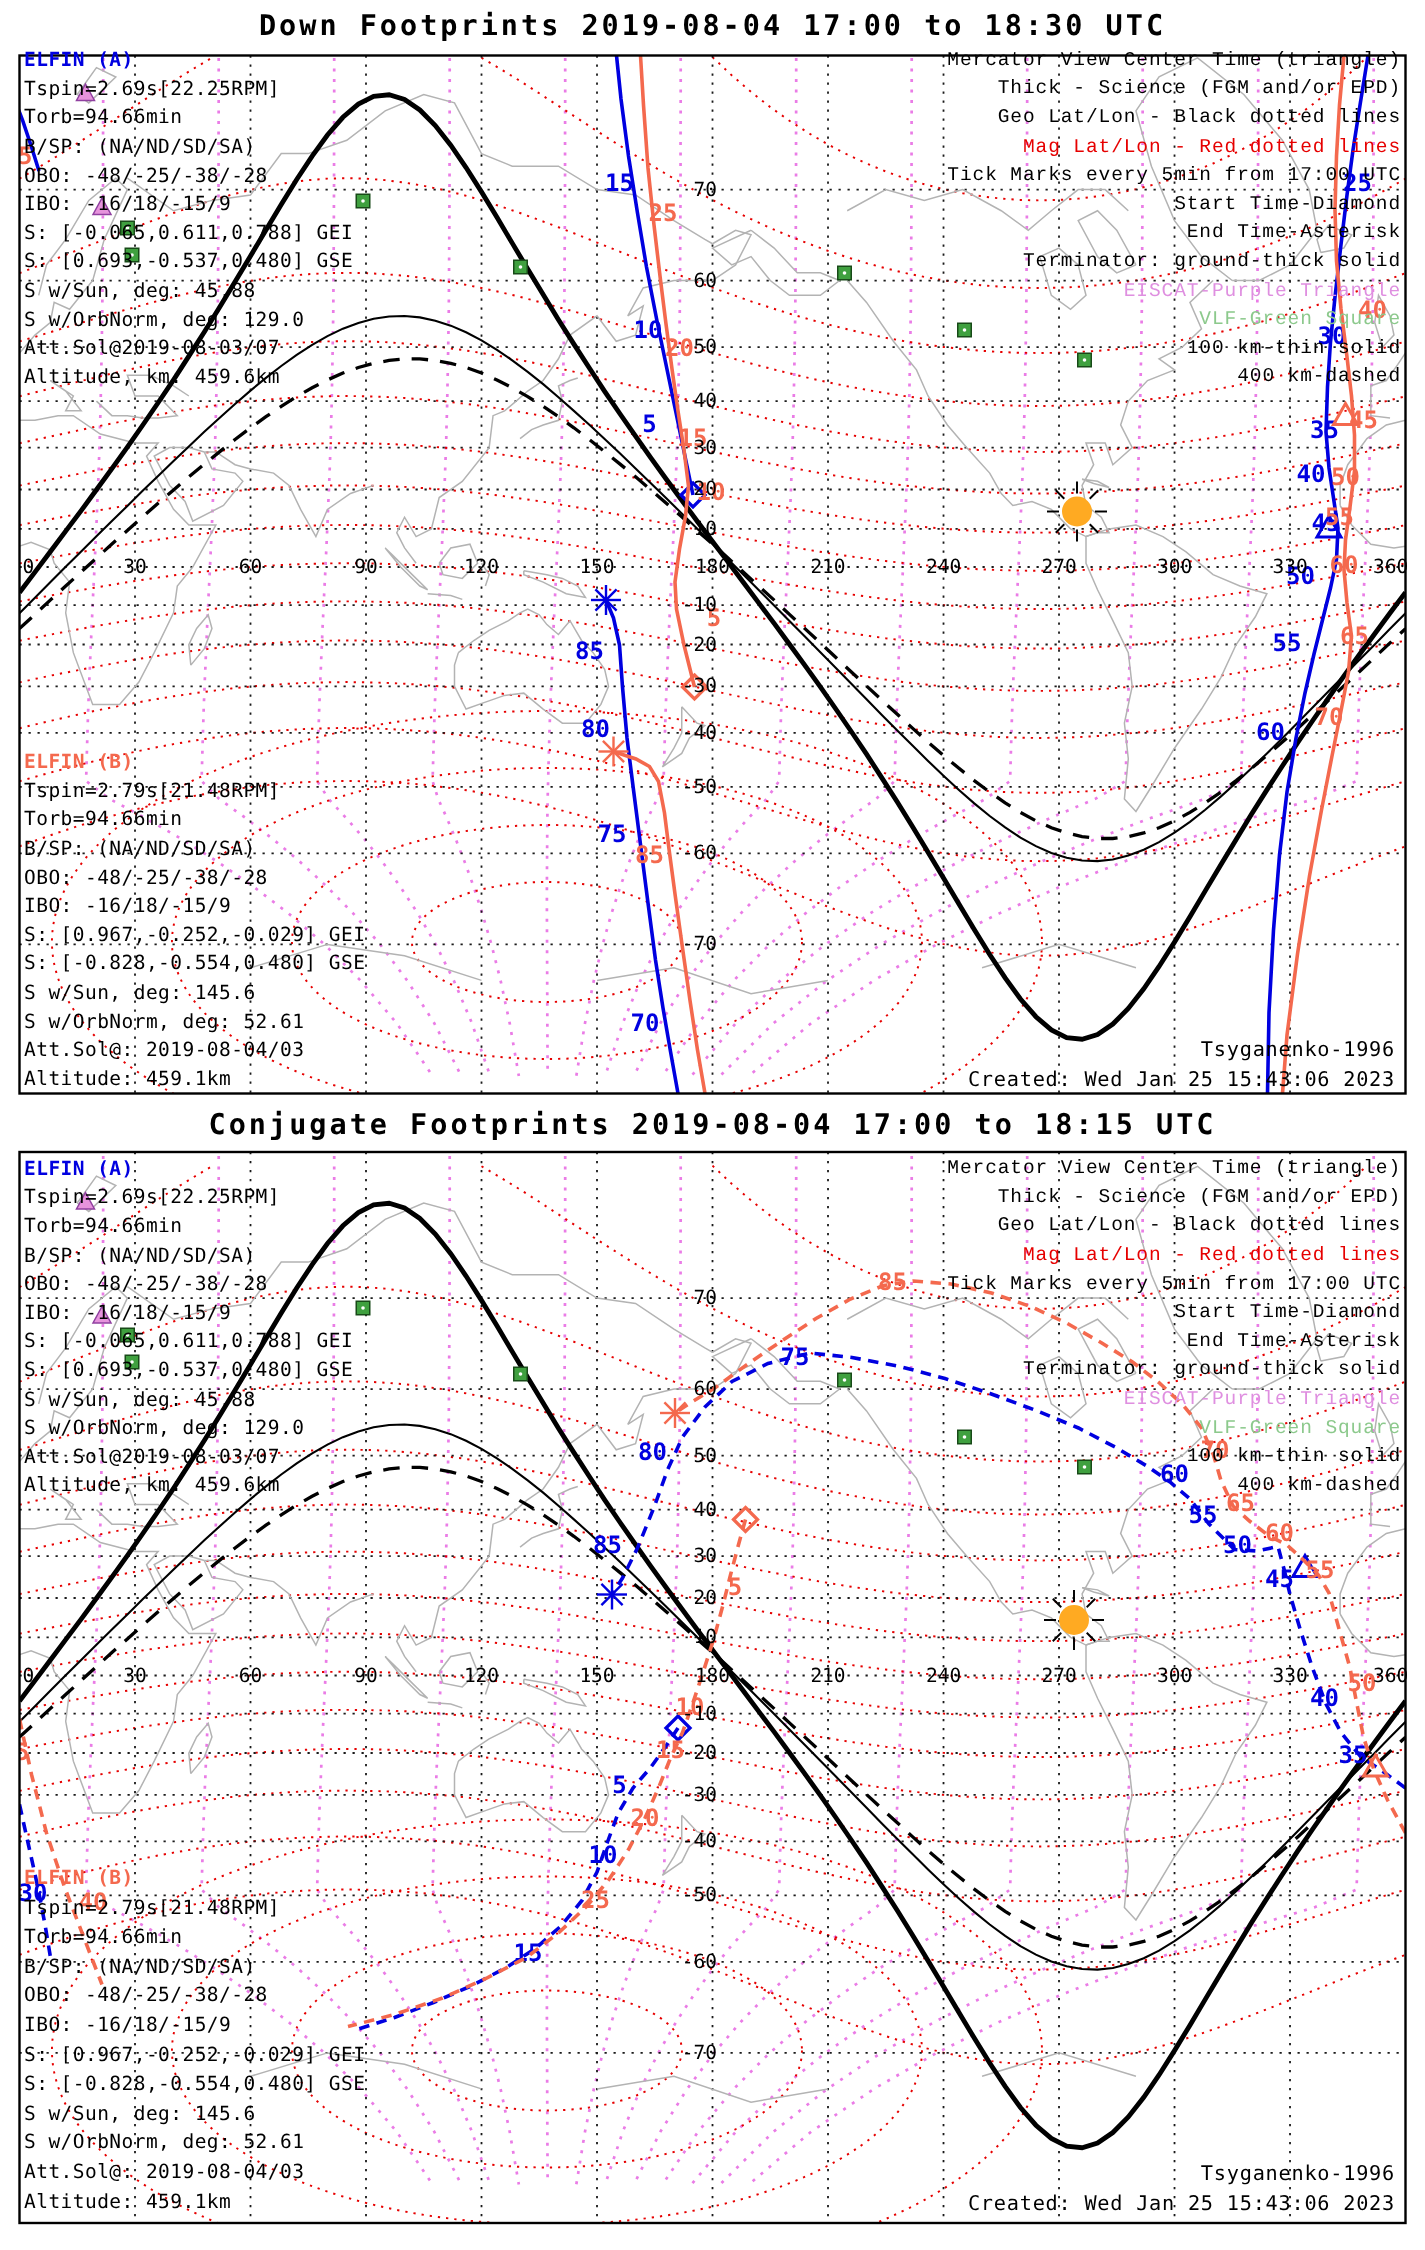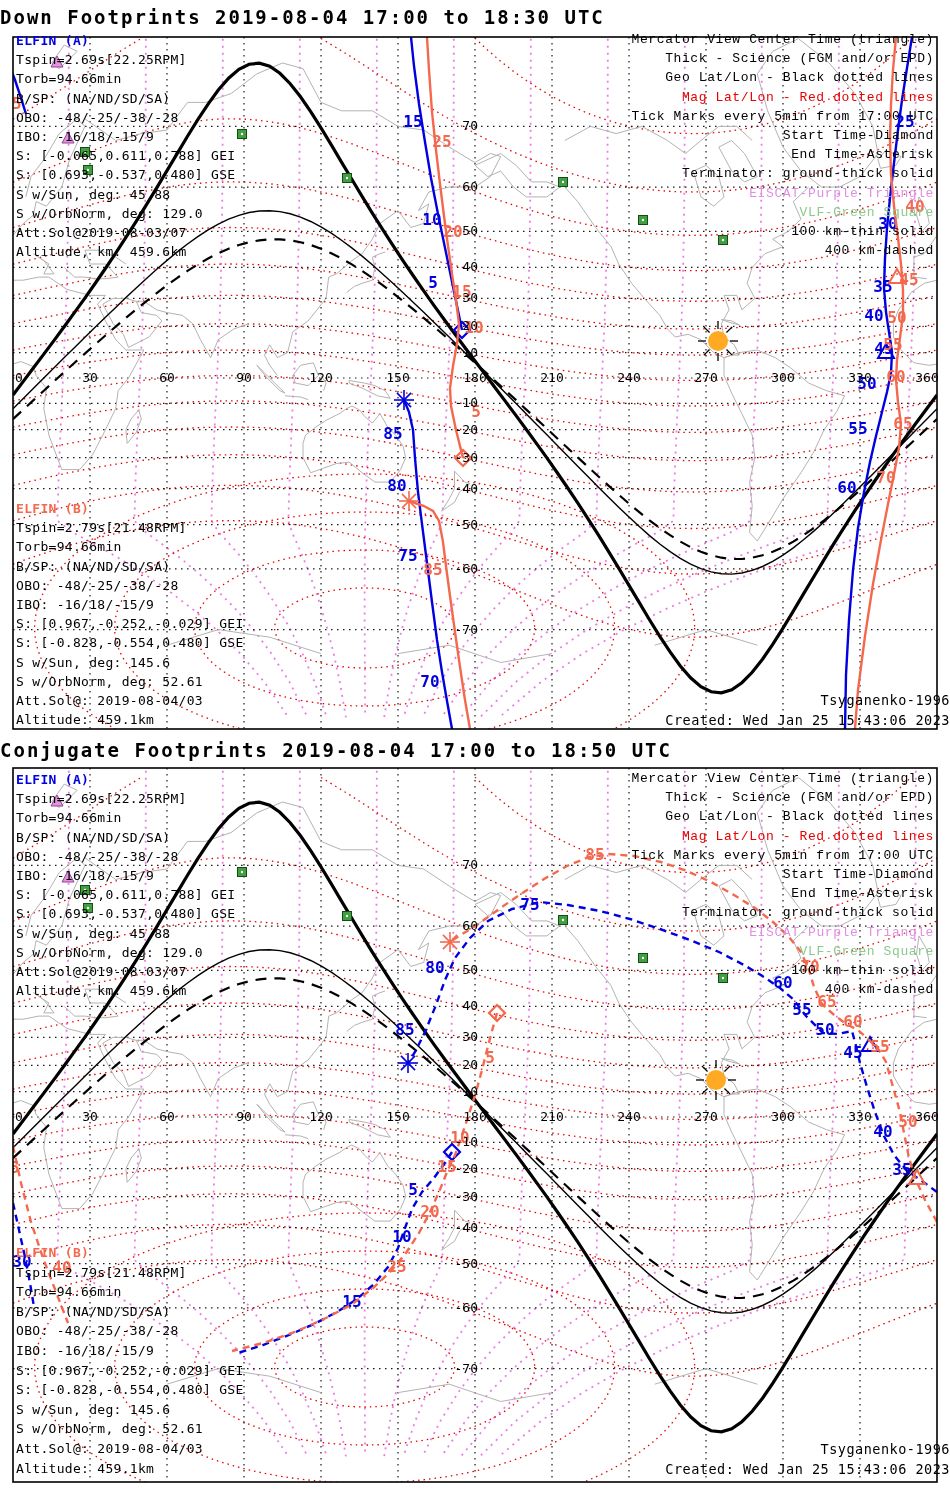--- a/index.html
+++ b/index.html
@@ -1,25 +1,25 @@
 <!DOCTYPE html>
 <html><head>
 <meta charset="utf-8">
 <style>
   html,body{margin:0;padding:0;background:#ffffff;}
   #stage{position:relative;width:950px;height:1500px;background:#fff;overflow:hidden;
          font-family:"DejaVu Sans Mono","Liberation Mono",monospace;}
   svg{position:absolute;left:0;top:0;}
-  .title{position:absolute;left:0;width:950px;text-align:left;font-size:19px;font-weight:600;
+  .title{position:absolute;left:0;width:950px;text-align:center;font-size:19px;font-weight:600;
          letter-spacing:2px;color:#000;}
   .infoblock{position:absolute;font-size:13px;letter-spacing:0.3px;white-space:pre;line-height:normal;}
   .infoblock div{height:19.2px;}
   .legend{position:absolute;right:16px;text-align:right;font-size:13px;letter-spacing:0.6px;white-space:pre;}
   .legend div{height:19.2px;font-family:Liberation Mono, monospace;}
-  .footer{position:absolute;right:0;text-align:right;font-size:13.5px;letter-spacing:0.5px;color:#000;}
+  .footer{position:absolute;right:20px;text-align:right;font-size:13.5px;letter-spacing:0.5px;color:#000;}
 </style>
 </head>
 <body>
 
 <div id="stage">
   <svg id="plot" width="950" height="1500" viewBox="0 0 950 1500">
       <defs>
         <clipPath id="clip0">
           <rect x="13" y="37" width="924" height="692"></rect>
         </clipPath>
@@ -439,21 +439,21 @@
         <text x="478" y="1200.649390928438" text-anchor="end" font-size="13" font-family="DejaVu Sans Mono, monospace" fill="#000">-30</text>
         <text x="478" y="1231.6218995496586" text-anchor="end" font-size="13" font-family="DejaVu Sans Mono, monospace" fill="#000">-40</text>
         <text x="478" y="1267.549062359038" text-anchor="end" font-size="13" font-family="DejaVu Sans Mono, monospace" fill="#000">-50</text>
         <text x="478" y="1311.9588950540983" text-anchor="end" font-size="13" font-family="DejaVu Sans Mono, monospace" fill="#000">-60</text>
         <text x="478" y="1372.6351985869896" text-anchor="end" font-size="13" font-family="DejaVu Sans Mono, monospace" fill="#000">-70</text>
       </g>
       <rect x="13" y="768" width="924" height="714" fill="none" stroke="#000" stroke-width="1.6"></rect>
     </svg>
 
   <div class="title" id="title0" style="top: 6px;">Down Footprints 2019-08-04 17:00 to 18:30 UTC</div>
-  <div class="title" id="title1" style="top: 739px;">Conjugate Footprints 2019-08-04 17:00 to 18:50 UTC</div>
+  <div class="title" id="title1" style="top: 739px;">Conjugate Footprints 2019-08-04 17:00 to 18:15 UTC</div>
 
   <div class="infoblock" id="p0a" style="left: 16px; top: 33px;"><div style="height: 19.2px; color: rgb(0, 0, 224); font-weight: bold;">ELFIN (A)</div><div style="height: 19.2px;">Tspin=2.69s[22.25RPM]</div><div style="height: 19.2px;">Torb=94.66min</div><div style="height: 19.2px;">B/SP: (NA/ND/SD/SA)</div><div style="height: 19.2px;">OBO: -48/-25/-38/-28</div><div style="height: 19.2px;">IBO: -16/18/-15/9</div><div style="height: 19.2px;">S: [-0.065,0.611,0.788] GEI</div><div style="height: 19.2px;">S: [0.693,-0.537,0.480] GSE</div><div style="height: 19.2px;">S w/Sun, deg: 45.88</div><div style="height: 19.2px;">S w/OrbNorm, deg: 129.0</div><div style="height: 19.2px;">Att.Sol@2019-08-03/07</div><div style="height: 19.2px;">Altitude, km: 459.6km</div></div>
   <div class="infoblock" id="p0b" style="left: 16px; top: 501px;"><div style="height: 19.2px; color: rgb(244, 105, 78); font-weight: bold;">ELFIN (B)</div><div style="height: 19.2px;">Tspin=2.79s[21.48RPM]</div><div style="height: 19.2px;">Torb=94.66min</div><div style="height: 19.2px;">B/SP: (NA/ND/SD/SA)</div><div style="height: 19.2px;">OBO: -48/-25/-38/-28</div><div style="height: 19.2px;">IBO: -16/18/-15/9</div><div style="height: 19.2px;">S: [0.967,-0.252,-0.029] GEI</div><div style="height: 19.2px;">S: [-0.828,-0.554,0.480] GSE</div><div style="height: 19.2px;">S w/Sun, deg: 145.6</div><div style="height: 19.2px;">S w/OrbNorm, deg: 52.61</div><div style="height: 19.2px;">Att.Sol@: 2019-08-04/03</div><div style="height: 19.2px;">Altitude: 459.1km</div></div>
   <div class="infoblock" id="p1a" style="left: 16px; top: 772px;"><div style="height: 19.2px; color: rgb(0, 0, 224); font-weight: bold;">ELFIN (A)</div><div style="height: 19.2px;">Tspin=2.69s[22.25RPM]</div><div style="height: 19.2px;">Torb=94.66min</div><div style="height: 19.2px;">B/SP: (NA/ND/SD/SA)</div><div style="height: 19.2px;">OBO: -48/-25/-38/-28</div><div style="height: 19.2px;">IBO: -16/18/-15/9</div><div style="height: 19.2px;">S: [-0.065,0.611,0.788] GEI</div><div style="height: 19.2px;">S: [0.693,-0.537,0.480] GSE</div><div style="height: 19.2px;">S w/Sun, deg: 45.88</div><div style="height: 19.2px;">S w/OrbNorm, deg: 129.0</div><div style="height: 19.2px;">Att.Sol@2019-08-03/07</div><div style="height: 19.2px;">Altitude, km: 459.6km</div></div>
   <div class="infoblock" id="p1b" style="left: 16px; top: 1245px;"><div style="height: 19.6px; color: rgb(244, 105, 78); font-weight: bold;">ELFIN (B)</div><div style="height: 19.6px;">Tspin=2.79s[21.48RPM]</div><div style="height: 19.6px;">Torb=94.66min</div><div style="height: 19.6px;">B/SP: (NA/ND/SD/SA)</div><div style="height: 19.6px;">OBO: -48/-25/-38/-28</div><div style="height: 19.6px;">IBO: -16/18/-15/9</div><div style="height: 19.6px;">S: [0.967,-0.252,-0.029] GEI</div><div style="height: 19.6px;">S: [-0.828,-0.554,0.480] GSE</div><div style="height: 19.6px;">S w/Sun, deg: 145.6</div><div style="height: 19.6px;">S w/OrbNorm, deg: 52.61</div><div style="height: 19.6px;">Att.Sol@: 2019-08-04/03</div><div style="height: 19.6px;">Altitude: 459.1km</div></div>
 
   <div class="legend" id="leg0" style="top: 32px;"><div style="color: rgb(0, 0, 0);">Mercator View Center Time (triangle)</div><div style="color: rgb(0, 0, 0);">Thick - Science (FGM and/or EPD)</div><div style="color: rgb(0, 0, 0);">Geo Lat/Lon - Black dotted lines</div><div style="color: rgb(230, 0, 0);">Mag Lat/Lon - Red dotted lines</div><div style="color: rgb(0, 0, 0);">Tick Marks every 5min from 17:00 UTC</div><div style="color: rgb(0, 0, 0);">Start Time-Diamond</div><div style="color: rgb(0, 0, 0);">End Time-Asterisk</div><div style="color: rgb(0, 0, 0);">Terminator: ground-thick solid</div><div style="color: rgb(223, 143, 224);">EISCAT-Purple Triangle</div><div style="color: rgb(140, 201, 140);">VLF-Green Square</div><div style="color: rgb(0, 0, 0);">100 km-thin solid</div><div style="color: rgb(0, 0, 0);">400 km-dashed</div></div>
   <div class="legend" id="leg1" style="top: 771px;"><div style="color: rgb(0, 0, 0);">Mercator View Center Time (triangle)</div><div style="color: rgb(0, 0, 0);">Thick - Science (FGM and/or EPD)</div><div style="color: rgb(0, 0, 0);">Geo Lat/Lon - Black dotted lines</div><div style="color: rgb(230, 0, 0);">Mag Lat/Lon - Red dotted lines</div><div style="color: rgb(0, 0, 0);">Tick Marks every 5min from 17:00 UTC</div><div style="color: rgb(0, 0, 0);">Start Time-Diamond</div><div style="color: rgb(0, 0, 0);">End Time-Asterisk</div><div style="color: rgb(0, 0, 0);">Terminator: ground-thick solid</div><div style="color: rgb(223, 143, 224);">EISCAT-Purple Triangle</div><div style="color: rgb(140, 201, 140);">VLF-Green Square</div><div style="color: rgb(0, 0, 0);">100 km-thin solid</div><div style="color: rgb(0, 0, 0);">400 km-dashed</div></div>
 
   <div class="footer" id="f0m" style="top: 692px;">Tsyganenko-1996</div>

